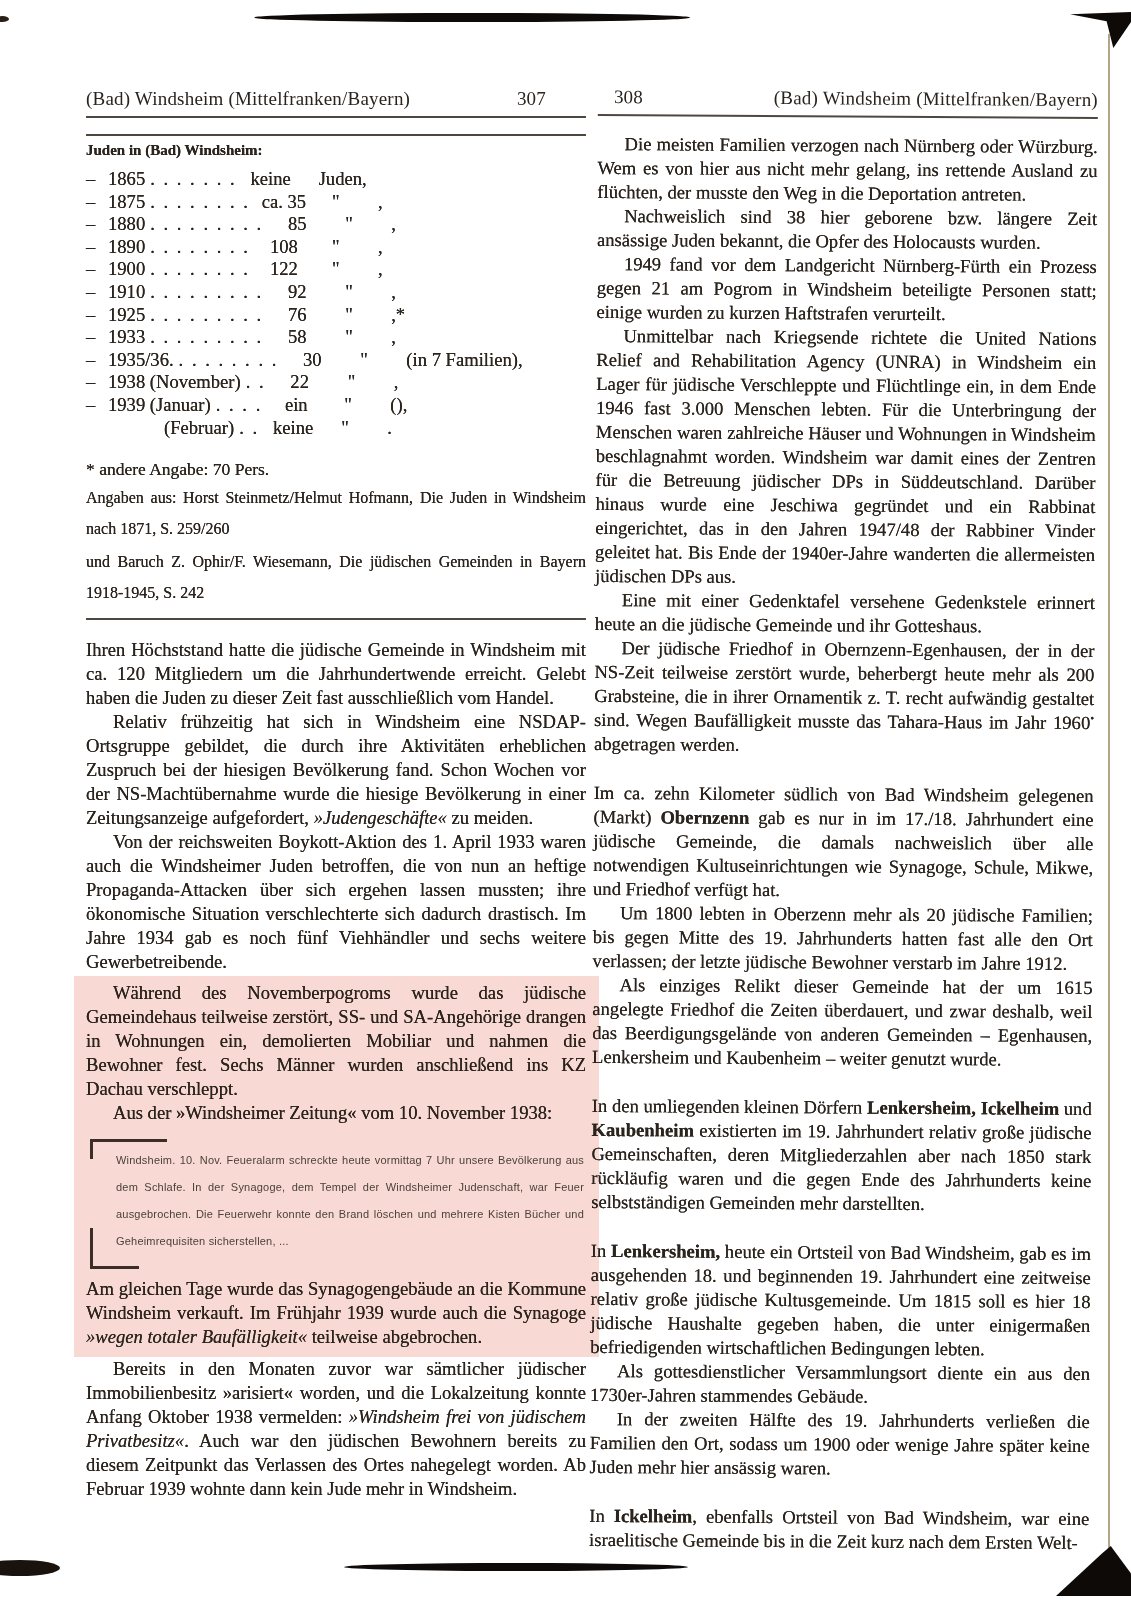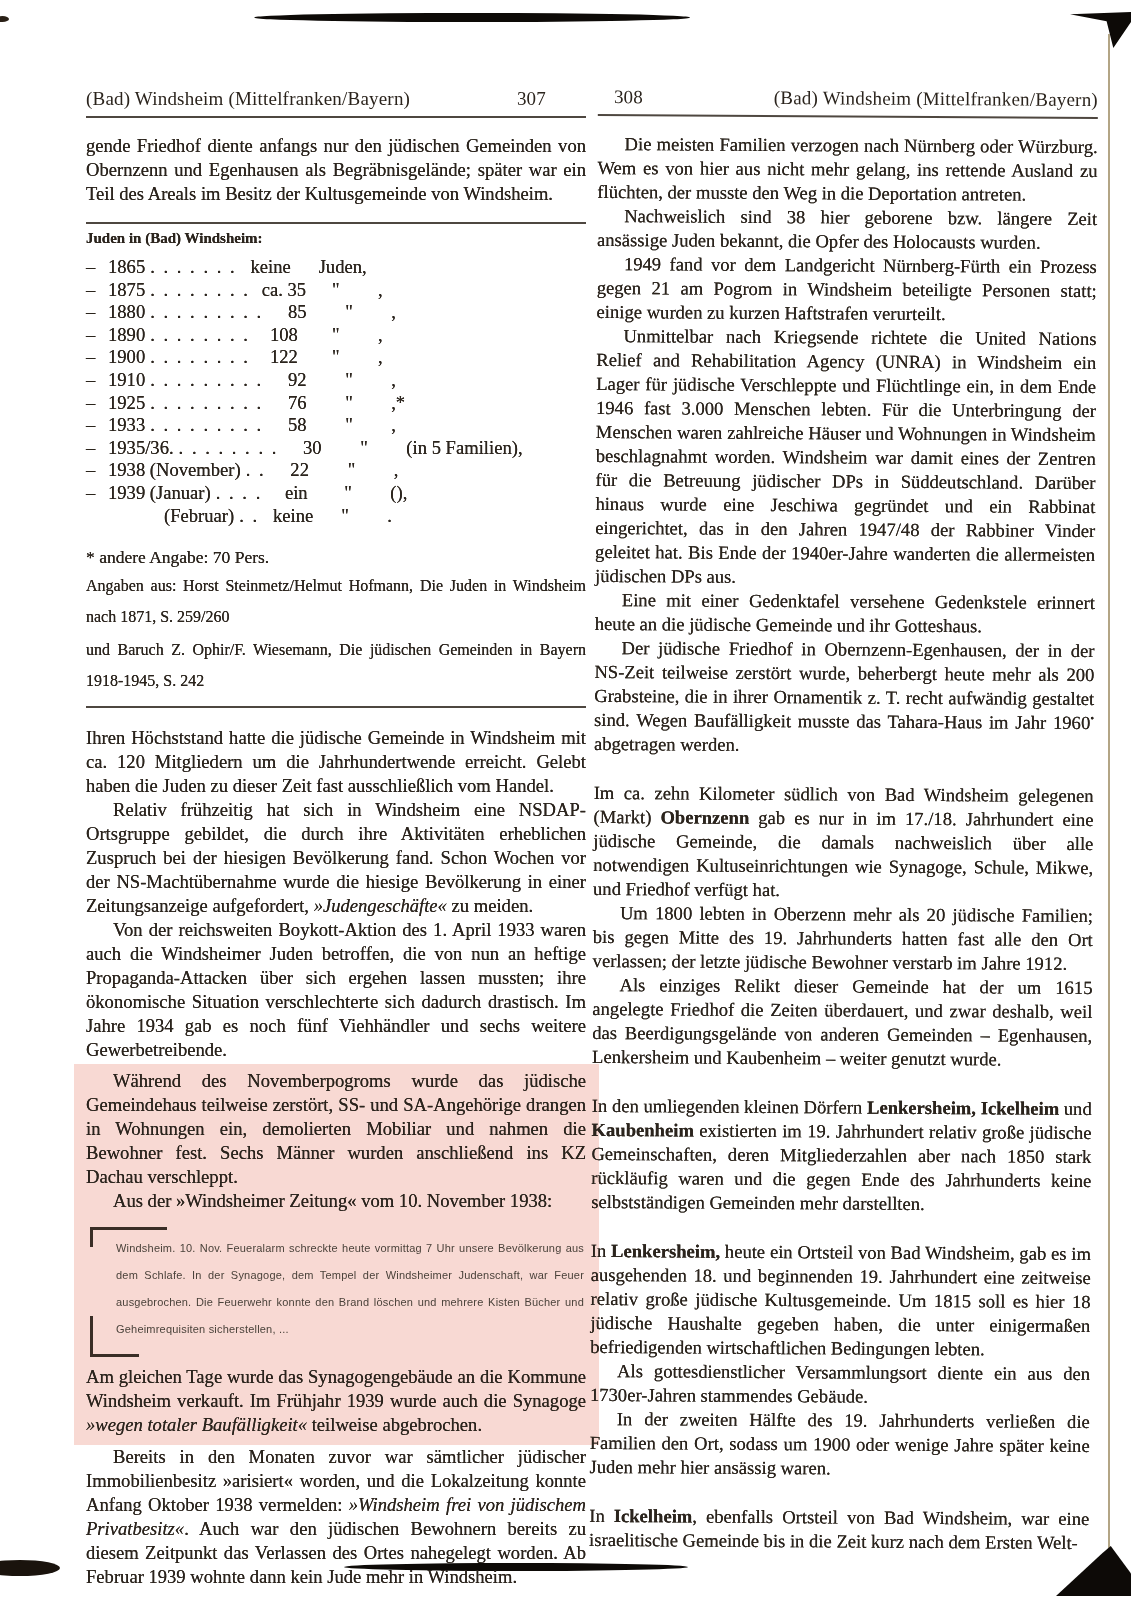--- a/index.html
+++ b/index.html
@@ -76,21 +76,20 @@
   <div class="art smudge a-bottom"></div>
   <div class="art smudge a-botleft"></div>
 
   <div class="col col-left">
     <div class="pg-header">
       <span class="h-title">(Bad) Windsheim (Mittelfranken/Bayern)</span>
       <span class="h-num">307</span>
     </div>
     <div class="hrule rule-head"></div>
 
-    <p class="p">gende Friedhof diente anfangs nur den jüdischen Gemeinden von Obernzenn und Egenhausen als Begräbnisgelände; später war ein Teil des Areals im Besitz der Kultusgemeinde von Windsheim.</p>
 
     <div class="hrule rule-t"></div>
 
     <div class="stats">
       <div class="stats-heading">Juden in (Bad) Windsheim:</div>
 
       <div class="trow">
         <span class="lead">
             <span class="td-dash">–</span>
             <span class="td-year">1865</span>
@@ -171,21 +170,21 @@
         <span class="td-note">,</span>
       </div>
       <div class="trow">
         <span class="lead">
             <span class="td-dash">–</span>
             <span class="td-year">1935/36.</span>
             <span class="td-dots">. . . . . . . .</span>
             <span class="td-val">30</span>
           </span>
         <span class="td-q">"</span>
-        <span class="td-note">(in 5 Familien),</span>
+        <span class="td-note">(in 7 Familien),</span>
       </div>
       <div class="trow">
         <span class="lead">
             <span class="td-dash">–</span>
             <span class="td-year">1938 (November)</span>
             <span class="td-dots">. .</span>
             <span class="td-val">22</span>
           </span>
         <span class="td-q">"</span>
         <span class="td-note">,</span>

